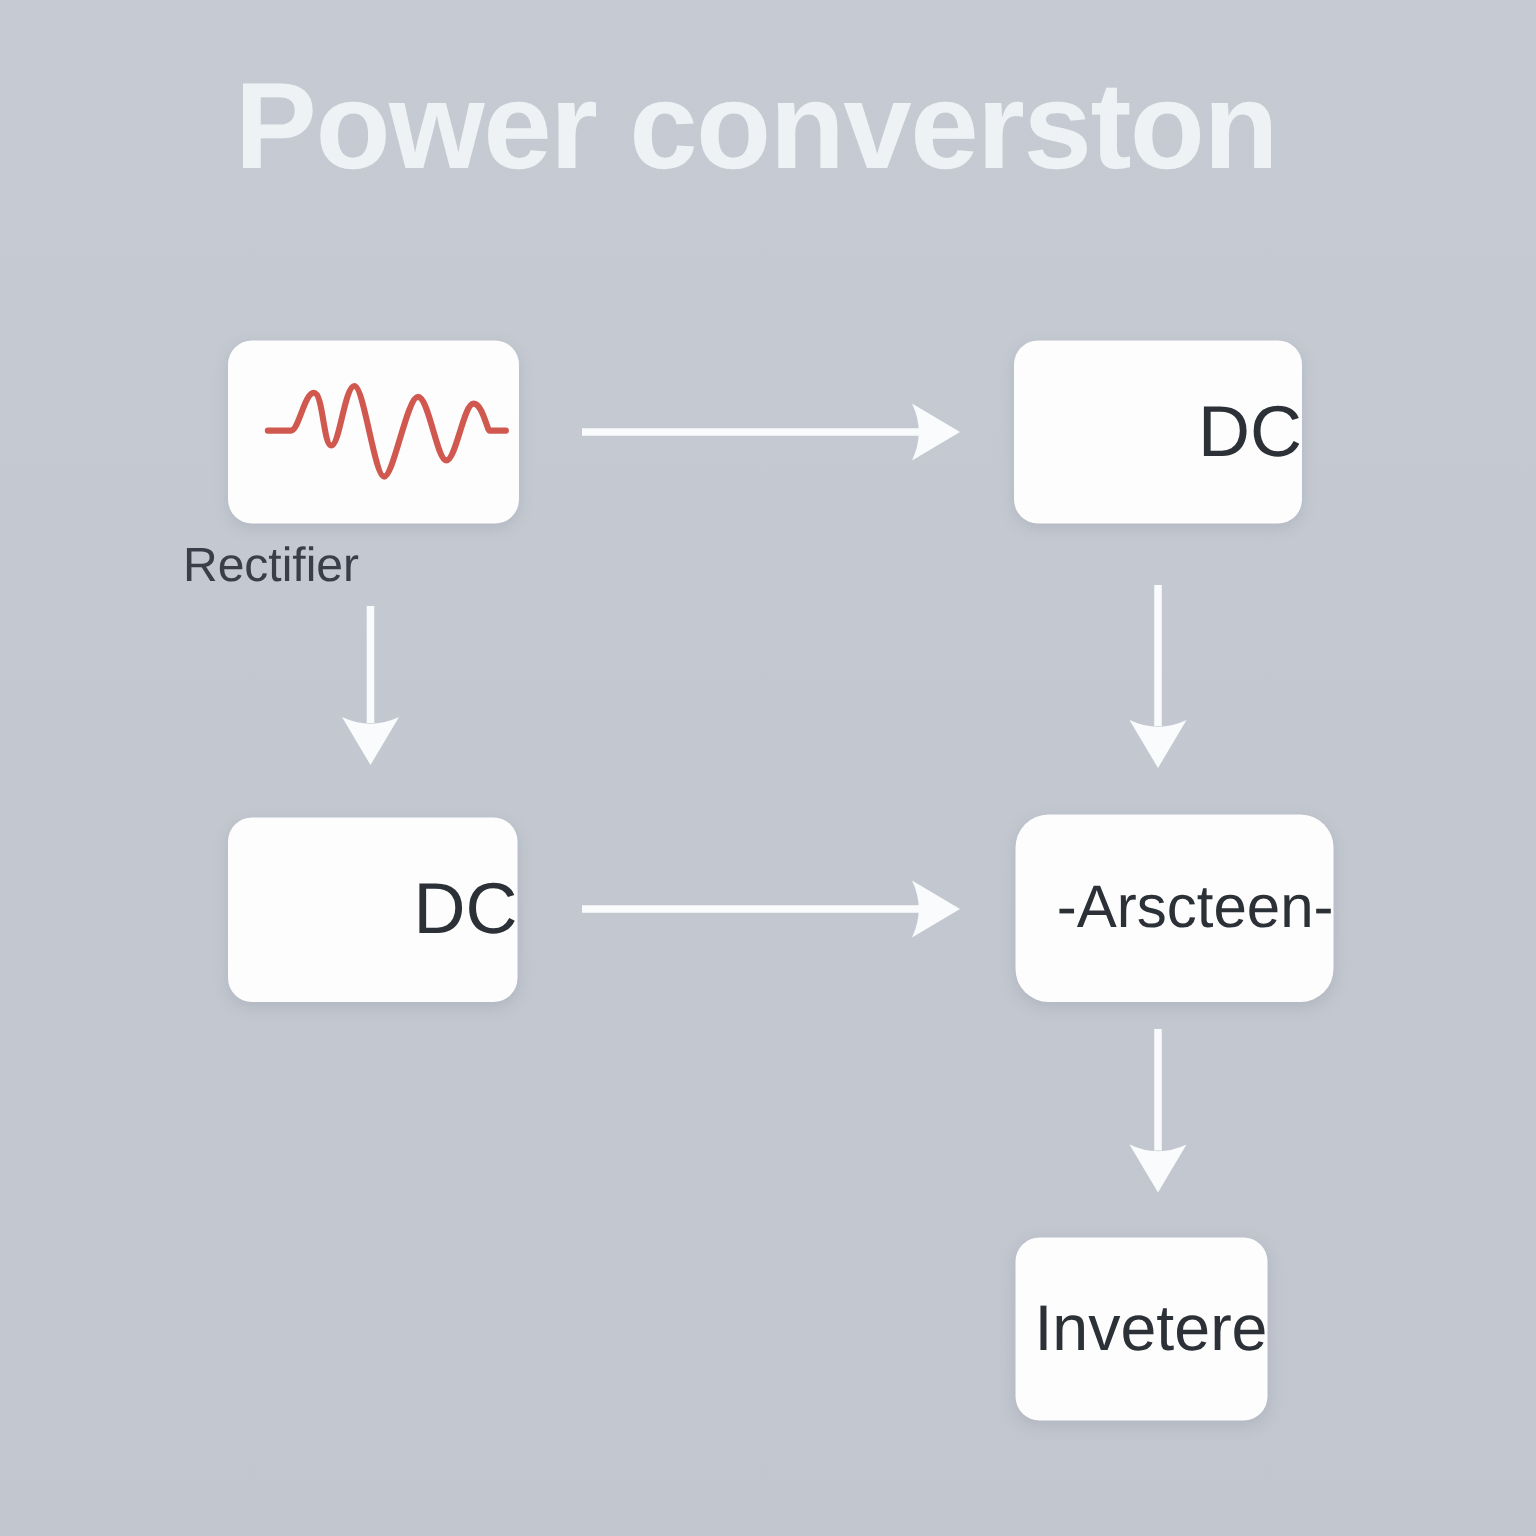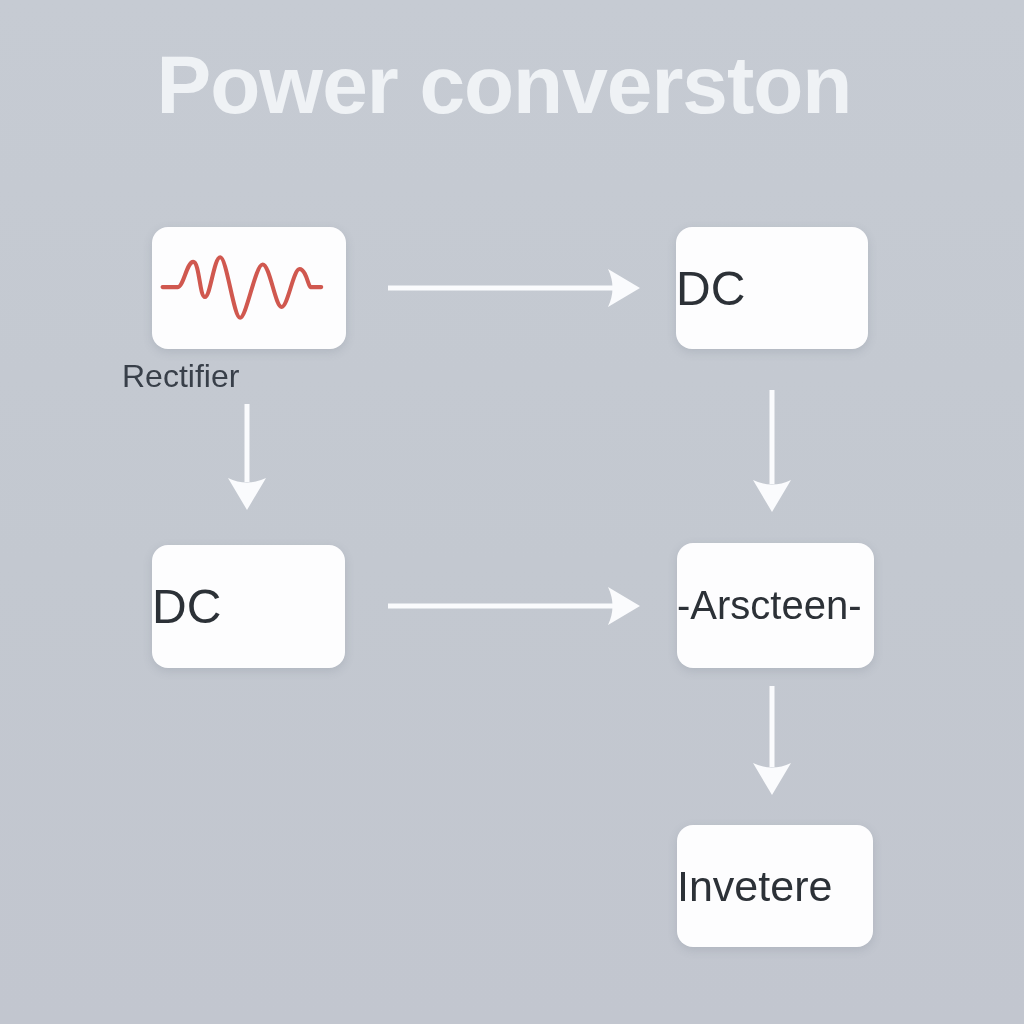--- a/index.html
+++ b/index.html
@@ -9,28 +9,28 @@
     background:linear-gradient(180deg,#c6cbd3 0%,#c3c8d0 55%,#c2c6cf 100%);
   }
   .title{
     position:absolute;left:0;top:38px;width:1008px;
     text-align:center;font-size:82px;font-weight:700;letter-spacing:-1px;
     color:#eff2f5;
   }
   .node{
     position:absolute;background:#fdfdfe;border-radius:16px;
     box-shadow:0 3px 10px rgba(90,100,115,0.18);
-    display:flex;align-items:center;justify-content:flex-start;
+    display:flex;align-items:center;justify-content:flex-end;
   }
   .node-label{color:#2c3137;font-weight:400;}
   .wave-box{left:152px;top:227px;width:194px;height:122px;}
   .dc-top{left:676px;top:227px;width:192px;height:122px;}
   .dc-left{left:152px;top:545px;width:193px;height:123px;}
-  .arscteen{left:677px;top:543px;width:197px;height:125px;}
-  .invetere{left:677px;top:825px;width:196px;height:122px;}
+  .arscteen{left:677px;top:543px;width:212px;height:125px;border-radius:22px;}
+  .invetere{left:677px;top:825px;width:168px;height:122px;}
   .dc-top .node-label,.dc-left .node-label{font-size:48px;}
   .arscteen .node-label{font-size:40px;letter-spacing:0;}
   .invetere .node-label{font-size:43px;}
   .caption{
     position:absolute;left:122px;top:358px;width:254px;
     font-size:32px;color:#383f49;
   }
   .arrow-layer{position:absolute;left:0;top:0;width:1024px;height:1024px;}
   .wave-svg{width:178px;height:110px;display:block;}
 </style>

